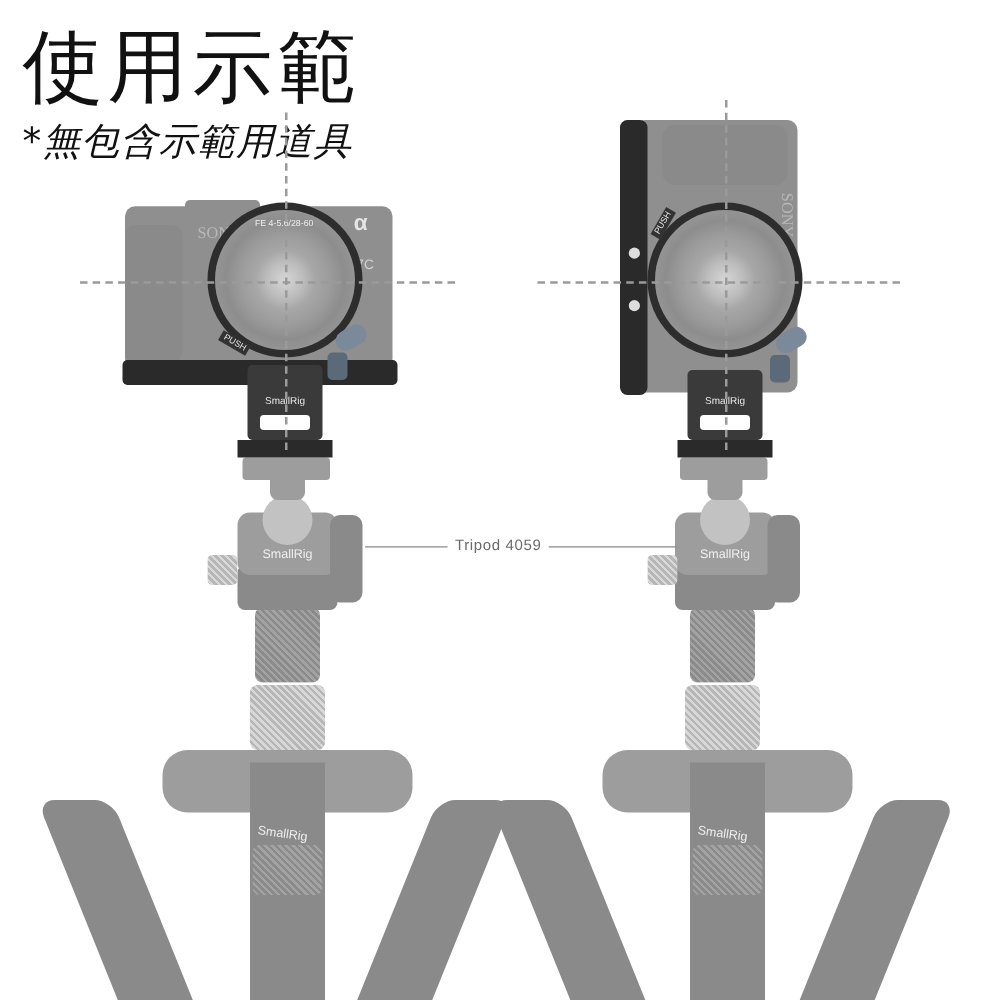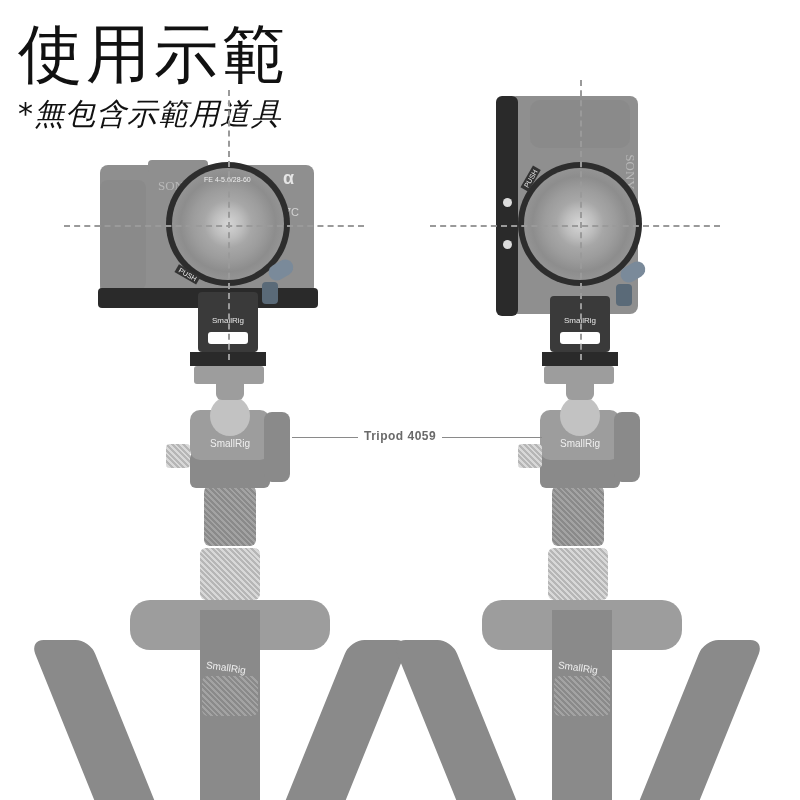--- a/index.html
+++ b/index.html
@@ -107,13 +107,13 @@
   <div class="abs" style="left:560px;top:332px;width:40px;height:12px;background:#fff;border-radius:3px;"></div>
   <div class="abs darker" style="left:542px;top:352px;width:76px;height:14px;"></div>
 </div>
 
 <div class="dash-h" style="left:64px;top:225px;width:300px;"></div>
 <div class="dash-v" style="left:228px;top:90px;height:270px;"></div>
 <div class="dash-h" style="left:430px;top:225px;width:290px;"></div>
 <div class="dash-v" style="left:580px;top:80px;height:280px;"></div>
 
 <div class="callout-line" style="left:292px;top:437px;width:250px;"></div>
-<div class="callout-text" style="left:358px;top:429px;font-weight:bold;">Tripod 4059</div>
+<div class="callout-text" style="left:358px;top:429px;">Tripod 4059</div>
 
 </body></html>

